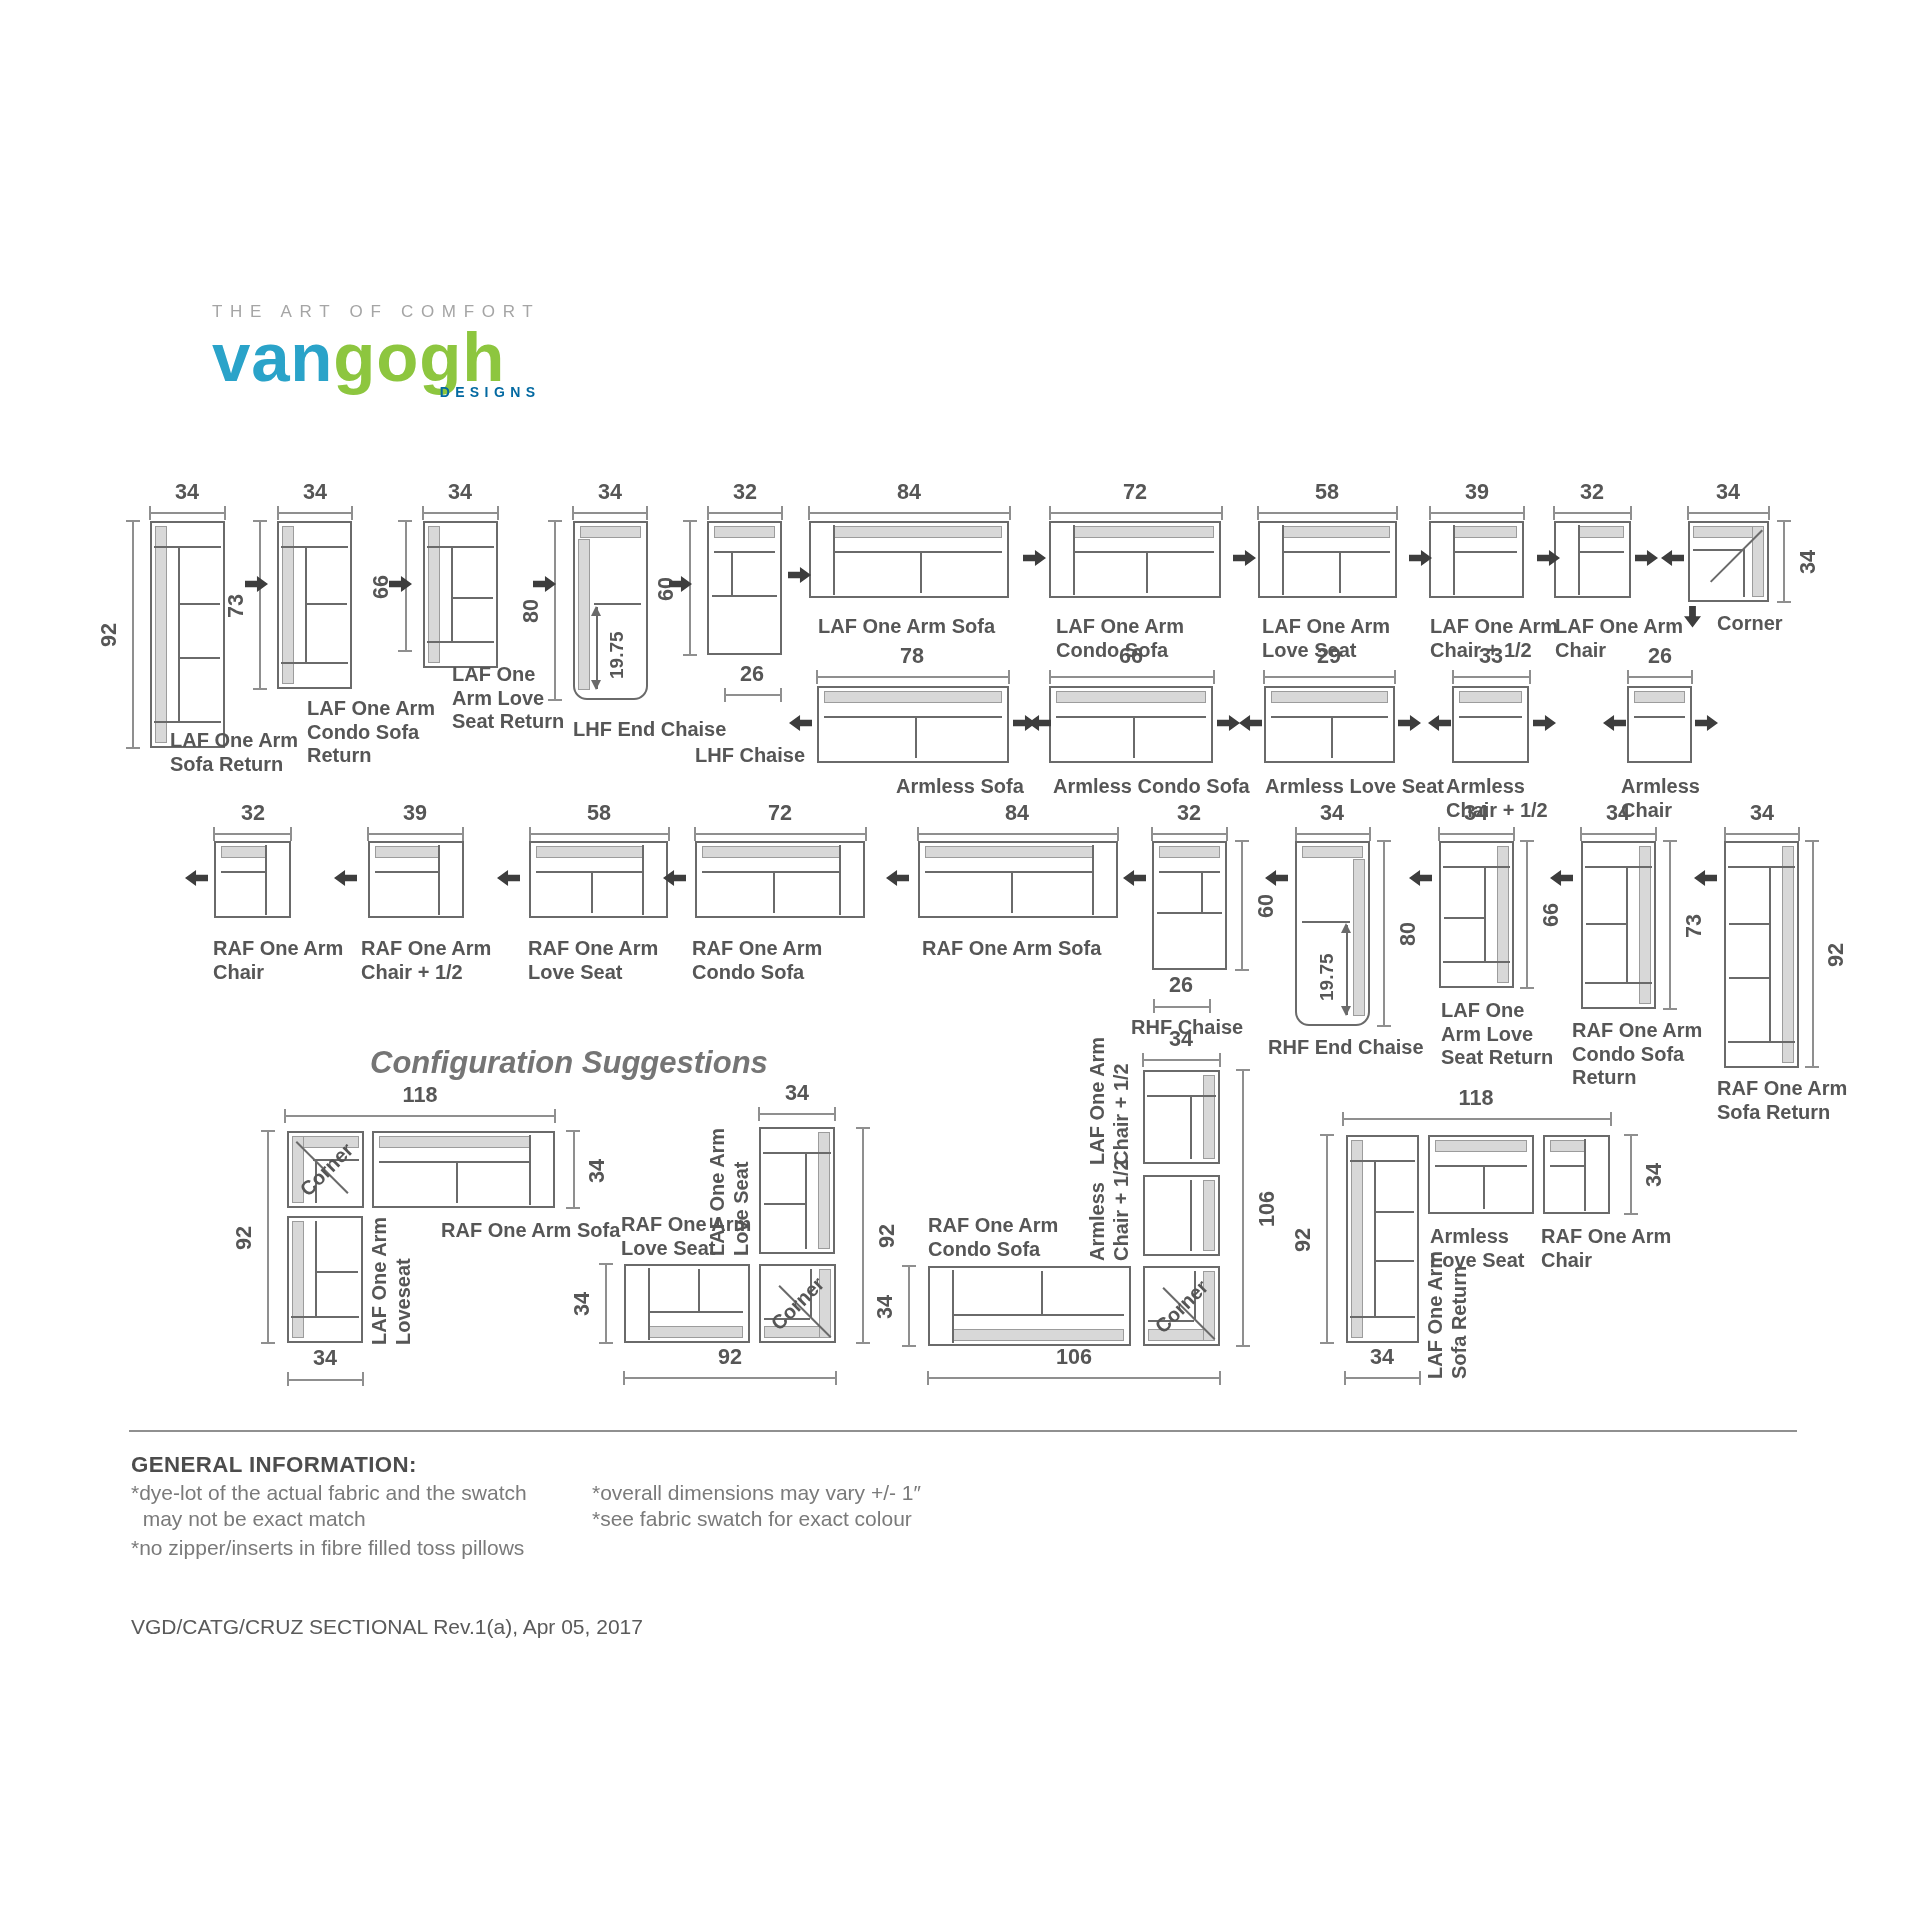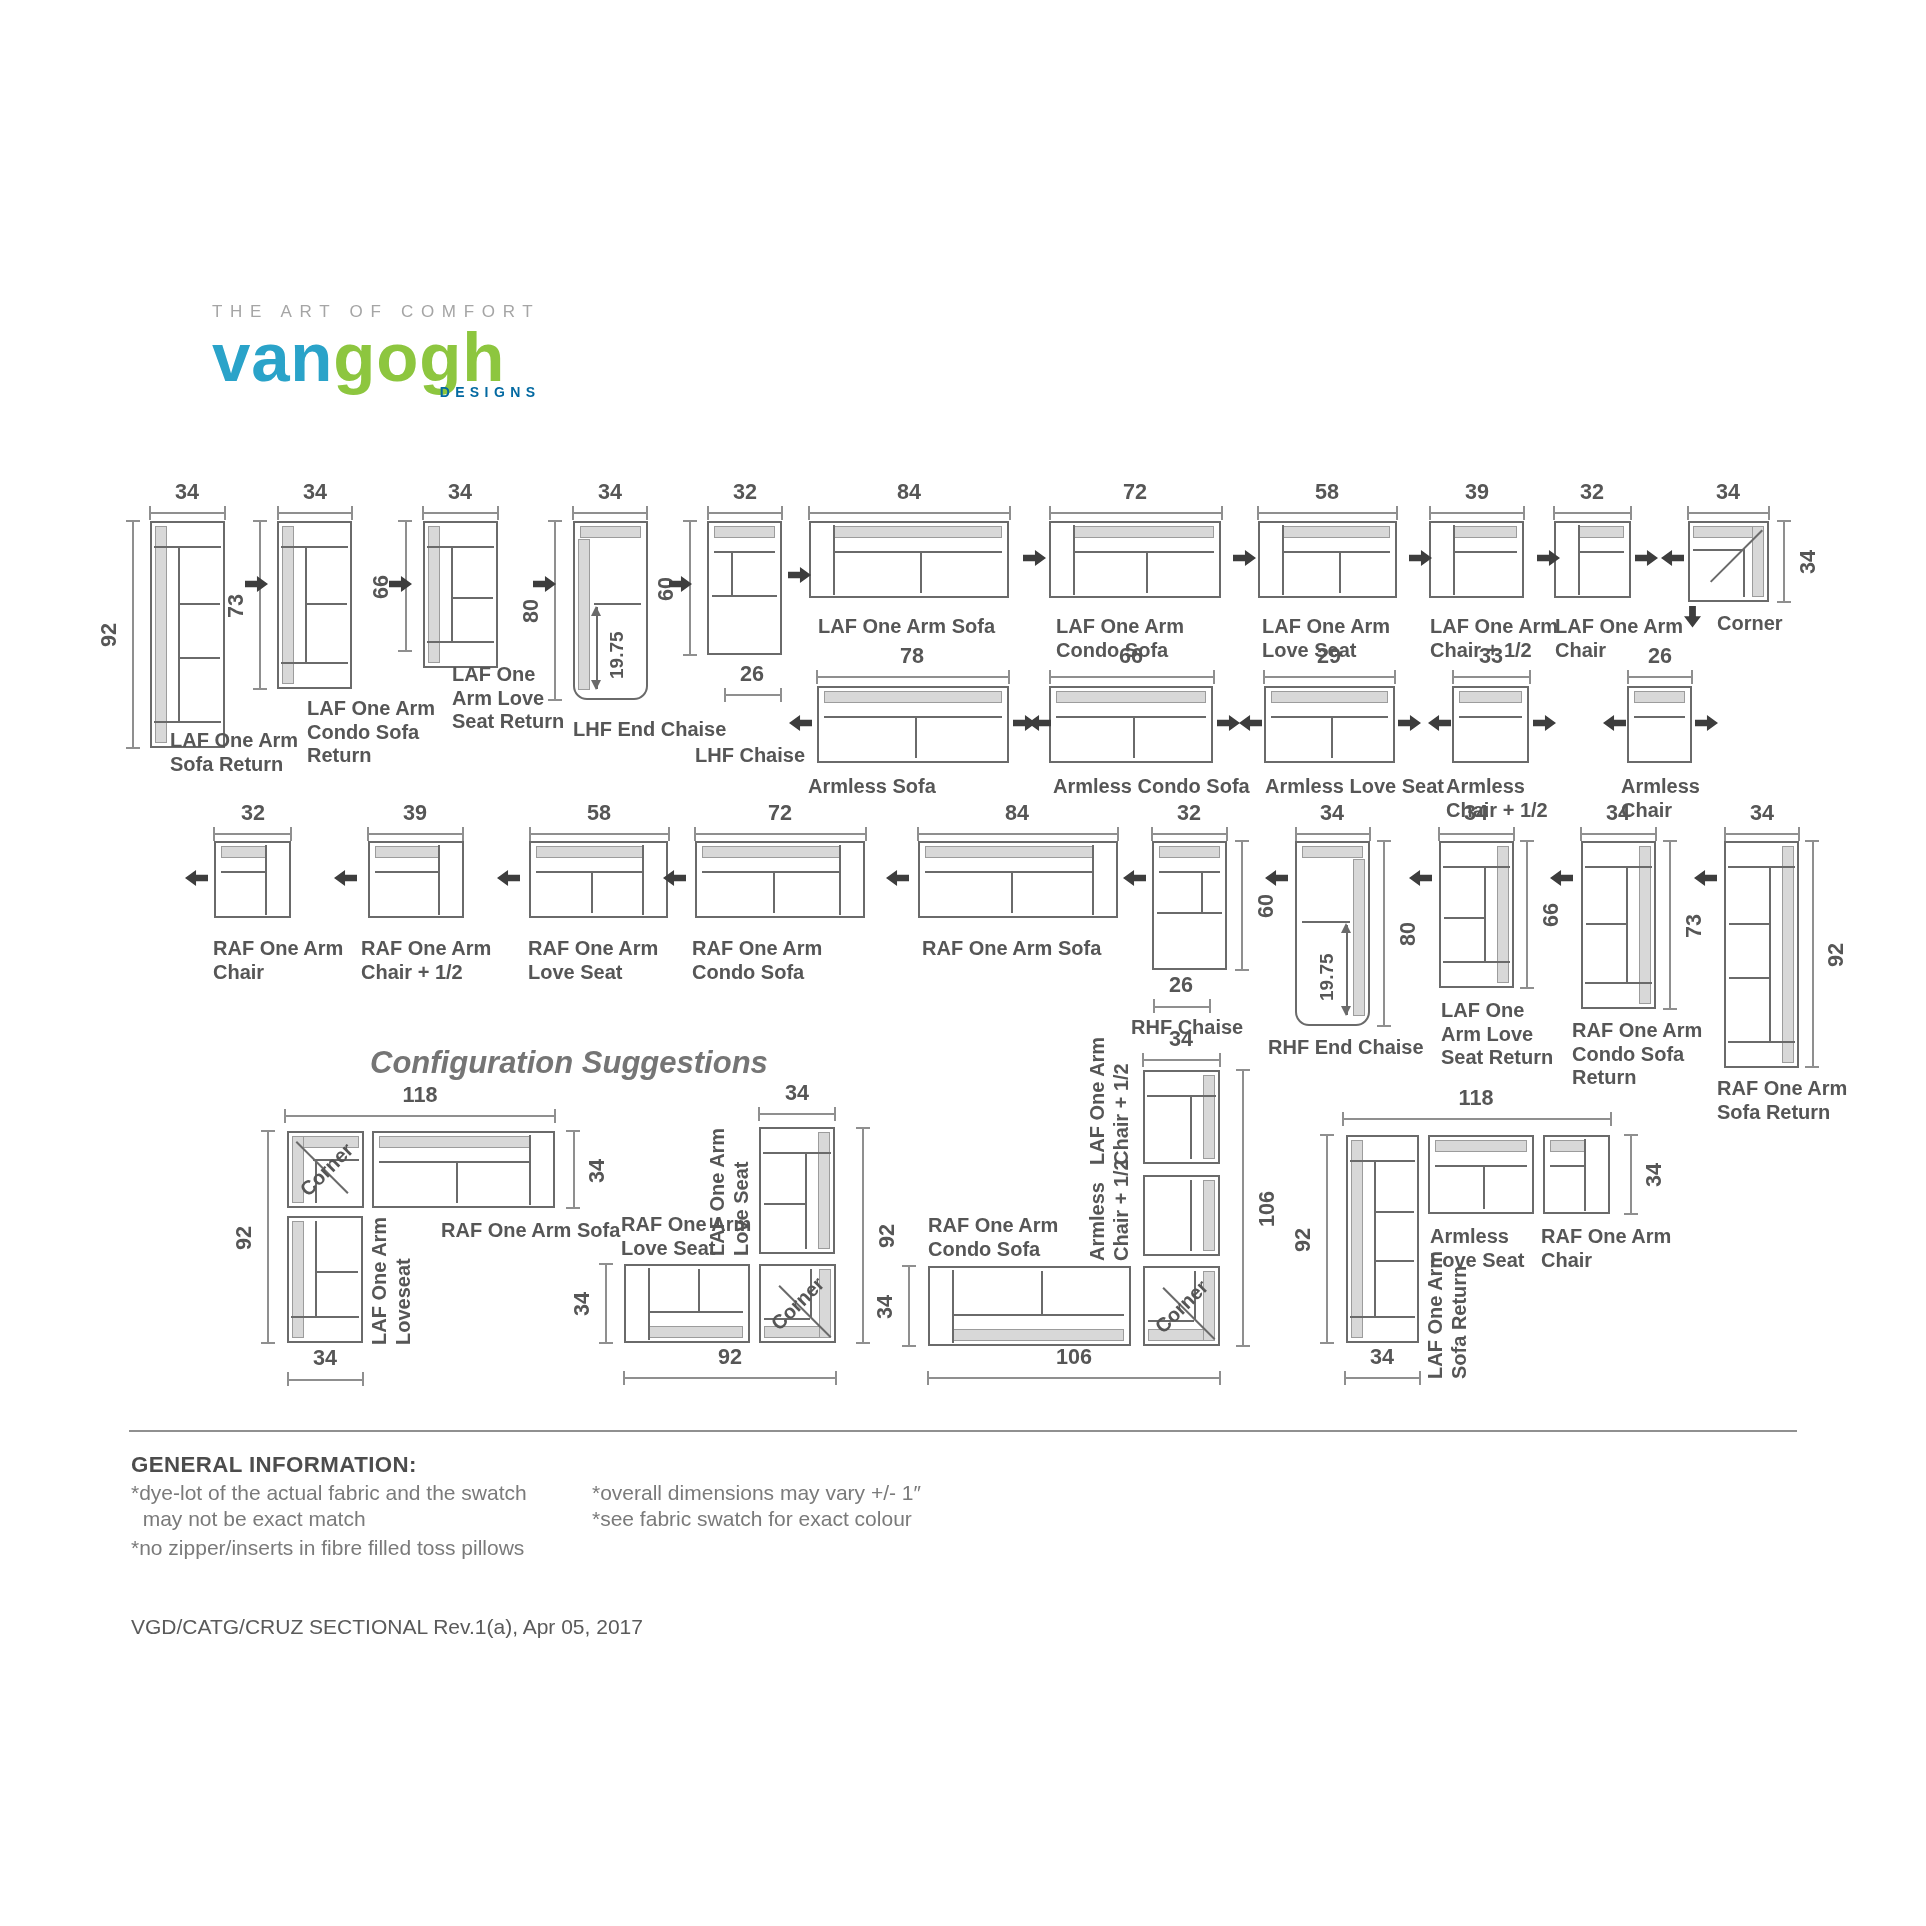--- a/index.html
+++ b/index.html
@@ -154,21 +154,21 @@
       <div class="abs" style="left: 73px; top: 7.7px; width: 73px; height: 1.9px; background: rgb(106, 106, 106); transform: rotate(135deg); transform-origin: 0px 0px;"></div>
     </div>
     <div class="lbl" style="left: 1717px; top: 612px;">
       <div>Corner</div>
     </div>
     <div class="piece" style="left: 817px; top: 686px; width: 192px; height: 77px;">
       <div class="abs" style="left: 4.6px; right: 4.6px; top: 3.1px; height: 11.6px; background: rgb(216, 216, 216); border: 1.5px solid rgb(156, 156, 156); box-sizing: border-box;"></div>
       <div class="abs" style="left: 4.6px; right: 4.6px; top: 28px; height: 1.9px; background: rgb(106, 106, 106);"></div>
       <div class="abs" style="left: 96px; top: 28px; bottom: 3.1px; width: 1.9px; background: rgb(106, 106, 106);"></div>
     </div>
-    <div class="lbl" style="left: 808px; top: 775px; text-align: center;">
+    <div class="lbl" style="left: 896px; top: 775px; text-align: center;">
       <div>Armless Sofa</div>
     </div>
     <div class="piece" style="left: 1049px; top: 686px; width: 164px; height: 77px;">
       <div class="abs" style="left: 4.6px; right: 4.6px; top: 3.1px; height: 11.6px; background: rgb(216, 216, 216); border: 1.5px solid rgb(156, 156, 156); box-sizing: border-box;"></div>
       <div class="abs" style="left: 4.6px; right: 4.6px; top: 28px; height: 1.9px; background: rgb(106, 106, 106);"></div>
       <div class="abs" style="left: 82px; top: 28px; bottom: 3.1px; width: 1.9px; background: rgb(106, 106, 106);"></div>
     </div>
     <div class="lbl" style="left: 1053px; top: 775px;">
       <div>Armless Condo Sofa</div>
     </div>

